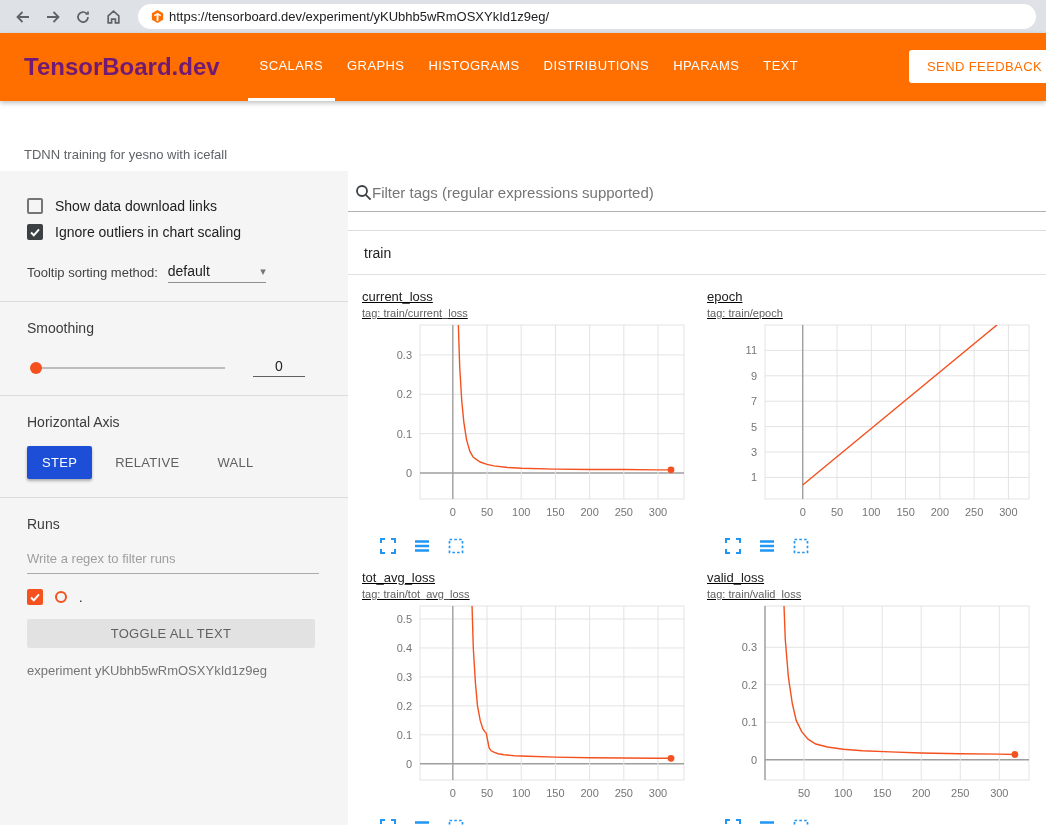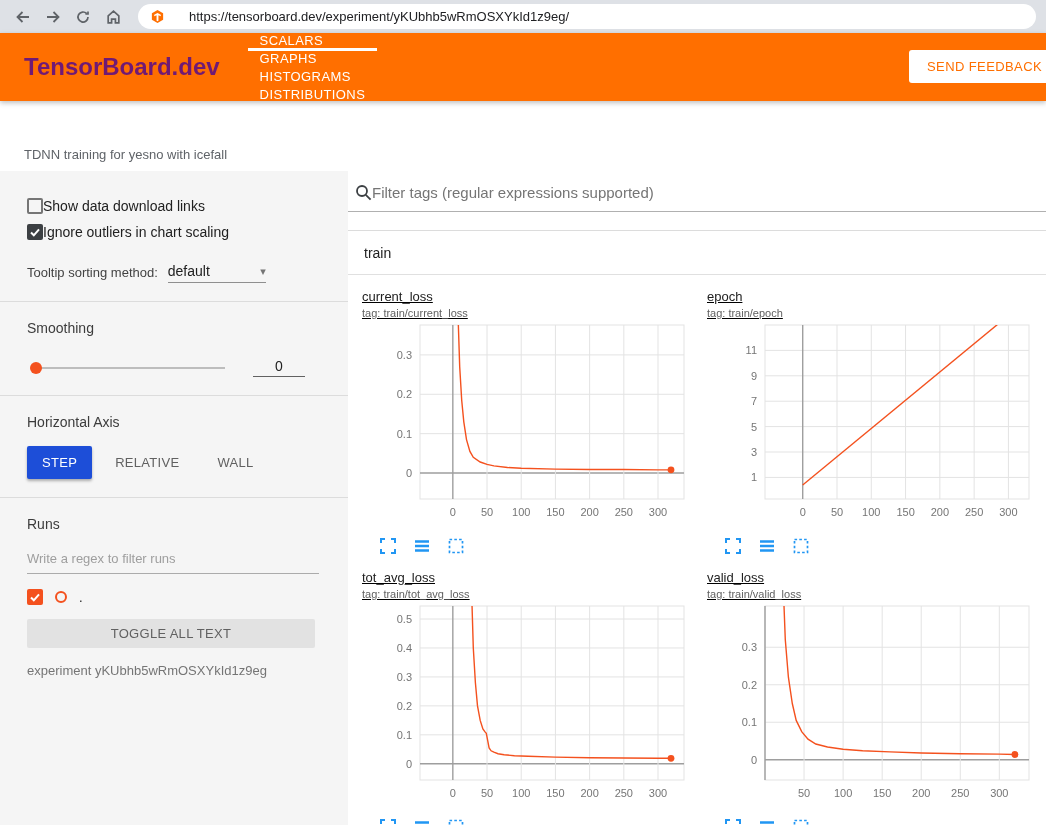--- a/index.html
+++ b/index.html
@@ -6,47 +6,47 @@
   html,body { width:1046px; height:825px; overflow:hidden; background:#fff;
     font-family:"Liberation Sans", sans-serif; }
   input { font-family:inherit; }
 
   
   .browser-bar { height:33px; background:#dee1e6; display:flex; align-items:center;
     padding:0 10px; gap:4px; }
   .nav-icon { width:26px; height:26px; display:flex; align-items:center; justify-content:center;
     border-radius:50%; cursor:pointer; flex:none; }
   .address-bar { flex:1; height:25px; background:#fff; border-radius:13px; display:flex;
-    align-items:center; padding:0 12px; gap:24px; margin-left:8px; cursor:text; }
+    align-items:center; padding:0 12px; gap:4px; margin-left:8px; cursor:text; }
   .address-url { font-size:13px; color:#202124; white-space:nowrap; }
 
   
   .app-header { height:68px; background:var(--accent-orange,#ff6f00); display:flex;
     align-items:center; padding:0 24px; position:relative; z-index:5;
     box-shadow:0 2px 5px rgba(0,0,0,0.25); }
   .app-title { color:#701a75; font-size:24px; font-weight:700; margin-right:28px; }
-  .tabs { display:flex; height:100%;flex-direction:column; }
+  .tabs { display:flex; height:100%; }
   .tab { color:#fff; font-size:13px; font-weight:500; letter-spacing:0.4px; padding:0 12px;
     display:flex; align-items:center; height:100%; border-bottom:3px solid transparent;
     cursor:pointer; }
   .tab.active { border-bottom-color:#fff; }
   .feedback-btn { position:absolute; right:-14px; top:17px; background:#fff;
     color:var(--accent-orange,#ff6f00); font-size:13px; font-weight:500; letter-spacing:0.4px;
     padding:9px 18px; border:none; border-radius:3px; cursor:pointer; white-space:nowrap; }
 
   
   .subheader { height:70px; background:#fff; display:flex; align-items:flex-end;
     padding:0 0 9px 24px; font-size:13px; color:#5f6368; }
 
   
   .content { display:flex; height:654px; }
 
   
   .sidebar { width:348px; flex:none; background:#f5f5f5; padding-top:22px; overflow:hidden; }
-  .check-row { display:flex; align-items:center; padding:5px 0 5px 27px;
+  .check-row { display:flex; align-items:center; gap:12px; padding:5px 0 5px 27px;
     font-size:14px; color:#212121; cursor:pointer; }
   .cb { width:16px; height:16px; border-radius:2px; flex:none; display:flex;
     align-items:center; justify-content:center; }
   .cb.unchecked { border:2px solid #757575; }
   .cb.checked { background:#3c4043; }
   .cb.run-checked { background:var(--run-color,#f4511e); }
   .tooltip-row { display:flex; align-items:flex-end; gap:10px; padding:18px 0 0 27px; }
   .tooltip-label { font-size:13px; color:#424242; padding-bottom:3px; }
   .dropdown { width:98px; display:flex; justify-content:space-between; align-items:center;
     border-bottom:1px solid #8f8f8f; padding-bottom:3px; cursor:pointer; }

